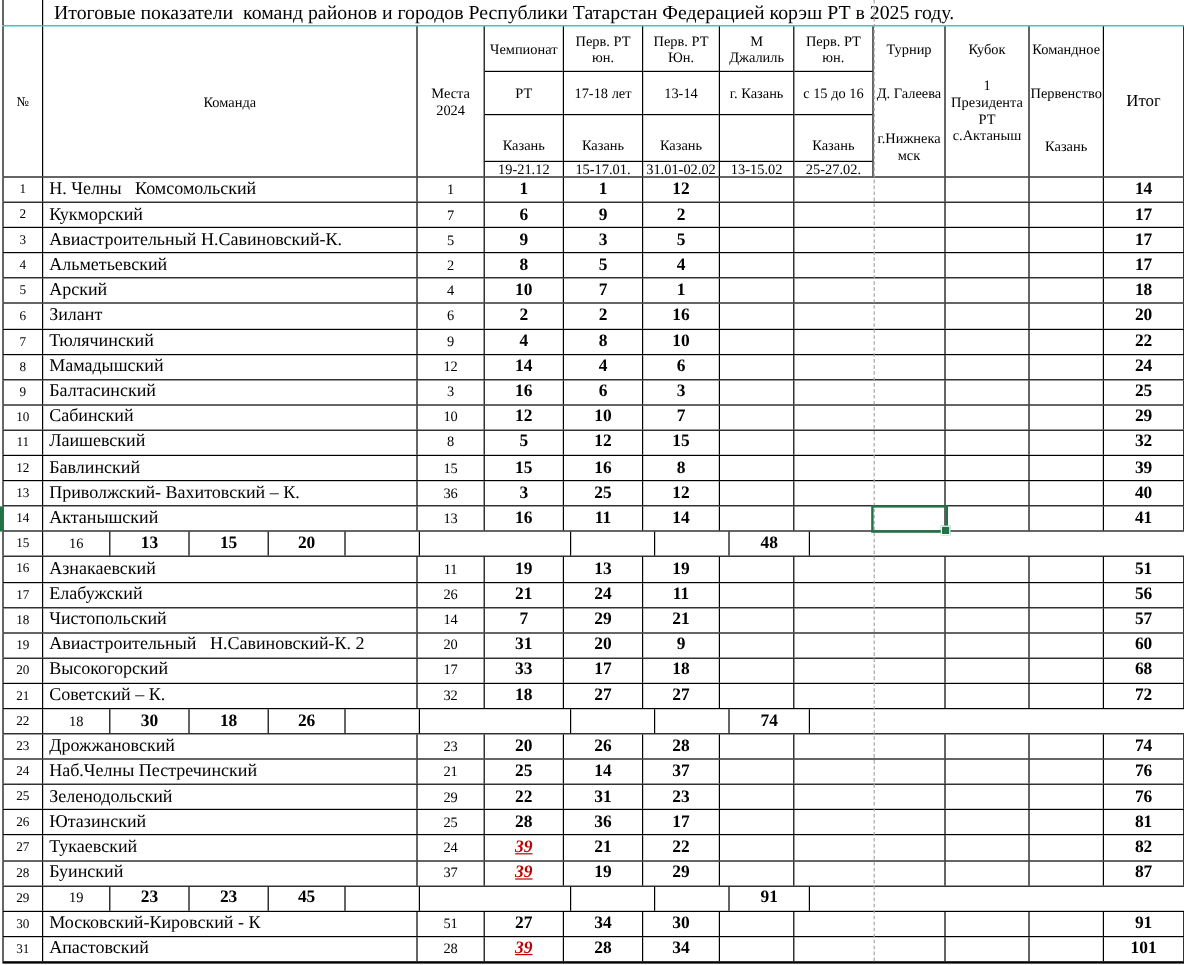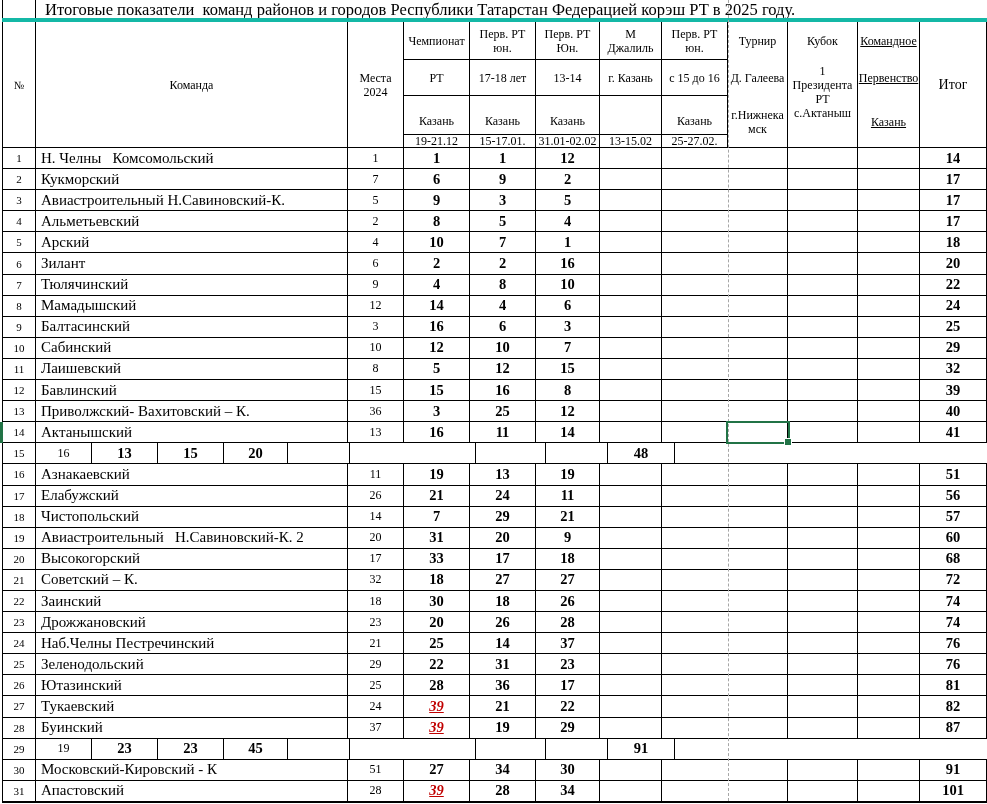--- a/index.html
+++ b/index.html
@@ -5,27 +5,27 @@
   html,body{margin:0;padding:0;background:#fff;}
   #screen{
     position:relative;width:987px;height:804px;background:#ffffff;overflow:hidden;
     font-family:"Liberation Serif","DejaVu Serif",serif;color:#000;
   }
   #sheet{position:absolute;left:2px;top:0;width:985px;border-bottom:2px solid #000;}
   .row-line{display:flex;box-sizing:border-box;}
   
   .c1{width:34px;} .c2{width:312px;} .c3{width:56px;} .c4{width:66px;}
   .c5{width:66px;} .c6{width:64px;} .c7{width:62px;} .c8{width:66px;}
-  .c9{width:60px;} .c10{width:70px;} .c11{width:62px;text-decoration:underline;} .c12{width:67px;}
+  .c9{width:60px;} .c10{width:70px;} .c11{width:62px;} .c12{width:67px;}
   .cell{box-sizing:border-box;border-right:1px solid #000;display:flex;
         align-items:center;justify-content:center;overflow:hidden;}
   .bl{border-left:1px solid #000;}
   .nb{border-right:none;} 
   
-  #title-row{height:22px;border-bottom:4px solid #14b8a6;}
+  #title-row{height:22px;border-bottom:1px solid #14b8a6;}
   .title-cell{flex:1;font-size:16.5px;line-height:21px;white-space:pre;
               justify-content:flex-start;padding-left:9px;border-right:none;}
   
   #header-row{height:126px;border-bottom:1px solid #000;}
   .hcol{box-sizing:border-box;border-right:1px solid #000;display:flex;
         flex-direction:column;font-size:12px;line-height:14px;text-align:center;}
   .hmerged{align-items:center;justify-content:center;display:flex;flex-direction:column;}
   .hcell{box-sizing:border-box;display:flex;align-items:center;justify-content:center;
          white-space:pre-line;overflow:hidden;}
   .h1{height:38px;} .h2{height:36px;} .h3{height:27px;margin-top:12px;} .h4{flex:1;font-size:12px;}
@@ -433,21 +433,20 @@
         <div class="cell c6 val-cell">27</div>
         <div class="cell c7 val-cell"></div>
         <div class="cell c8 val-cell nb"></div>
         <div class="cell c9 val-cell"></div>
         <div class="cell c10 val-cell"></div>
         <div class="cell c11 val-cell"></div>
         <div class="cell c12 total-cell">72</div>
       </div>
         <div class="trow">
         <div class="cell c1 bl n-cell">22</div>
-        <div class="cell c2 team-cell">Заинский</div>
         <div class="cell c3 place-cell">18</div>
         <div class="cell c4 val-cell">30</div>
         <div class="cell c5 val-cell">18</div>
         <div class="cell c6 val-cell">26</div>
         <div class="cell c7 val-cell"></div>
         <div class="cell c8 val-cell nb"></div>
         <div class="cell c9 val-cell"></div>
         <div class="cell c10 val-cell"></div>
         <div class="cell c11 val-cell"></div>
         <div class="cell c12 total-cell">74</div>

